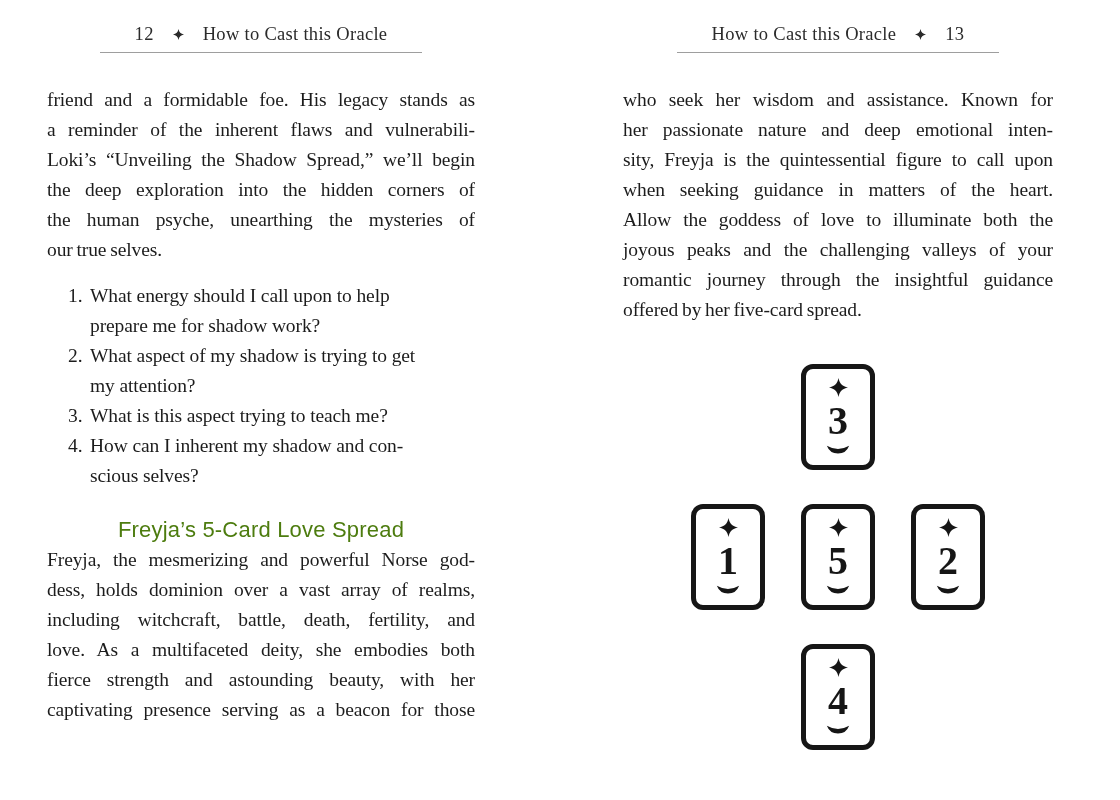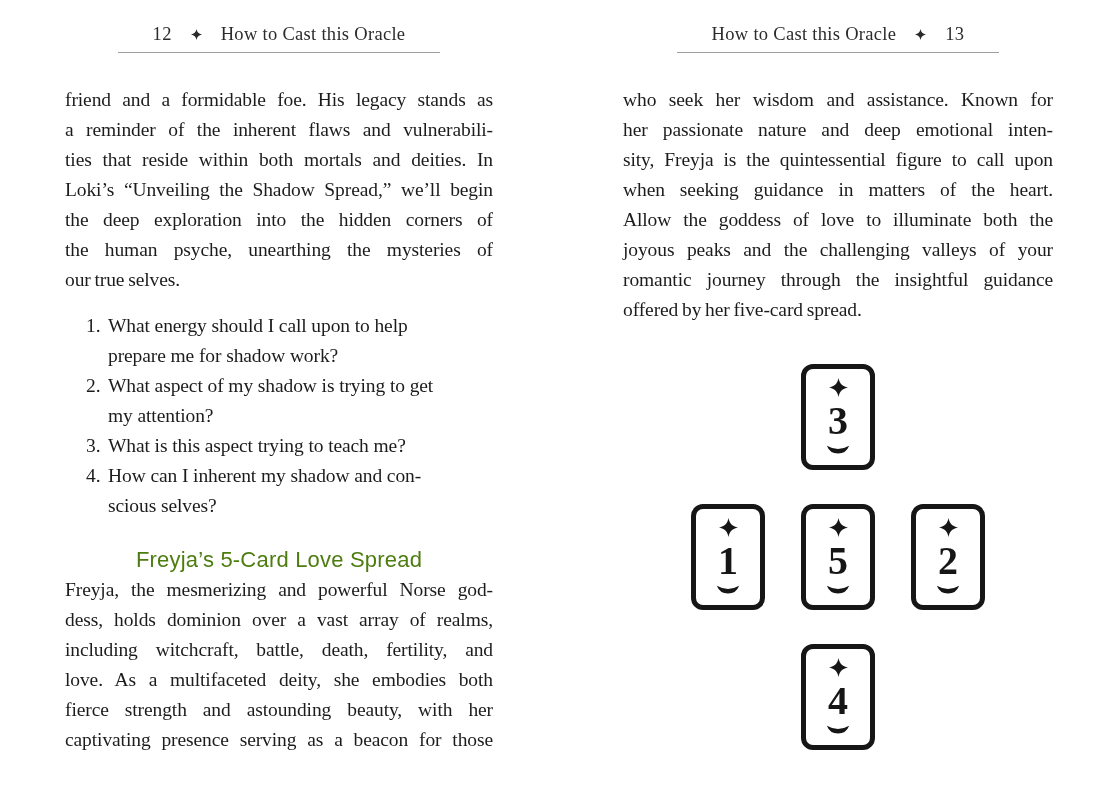--- a/index.html
+++ b/index.html
@@ -2,21 +2,21 @@
 <html><head>
 <meta charset="utf-8">
 <style>
   html, body { margin:0; padding:0; }
   body {
     width:1120px; height:800px; position:relative;
     background:#ffffff; overflow:hidden;
     font-family:"Liberation Serif", serif; color:#1c1c1c;
   }
   .page { position:absolute; top:0; }
-  .page.left  { left:65px;  width:428px; }
+  .page.left  { left:47px;  width:428px; }
   .page.right { left:623px; width:430px; }
 
   .pagehead { margin-top:23px; }
   .pagehead-row {
     display:flex; align-items:center; justify-content:center; gap:19px;
     font-size:18.5px; color:#2b2b2b; letter-spacing:0.3px; line-height:22px;
   }
   .diamond svg { width:11px; height:11px; display:block; }
   .pagehead-rule { width:322px; margin:7px auto 0; border-top:1.5px solid #9e9e9e; height:0; }
 
@@ -63,21 +63,20 @@
           </svg>
       </span>
       <span>How to Cast this Oracle</span>
     </div>
     <div class="pagehead-rule"></div>
   </header>
 
   <div class="para p1">
     <div class="line">friend and a formidable foe. His legacy stands as</div>
     <div class="line">a reminder of the inherent flaws and vulnerabili-</div>
-    <div class="line">ties that reside within both mortals and deities. In</div>
     <div class="line">Loki’s “Unveiling the Shadow Spread,” we’ll begin</div>
     <div class="line">the deep exploration into the hidden corners of</div>
     <div class="line">the human psyche, unearthing the mysteries of</div>
     <div class="line last">our true selves.</div>
   </div>
 
   <ol class="qlist">
     <li class="qitem">
       <span class="qnum">1.</span>
       <div>What energy should I call upon to help</div>

